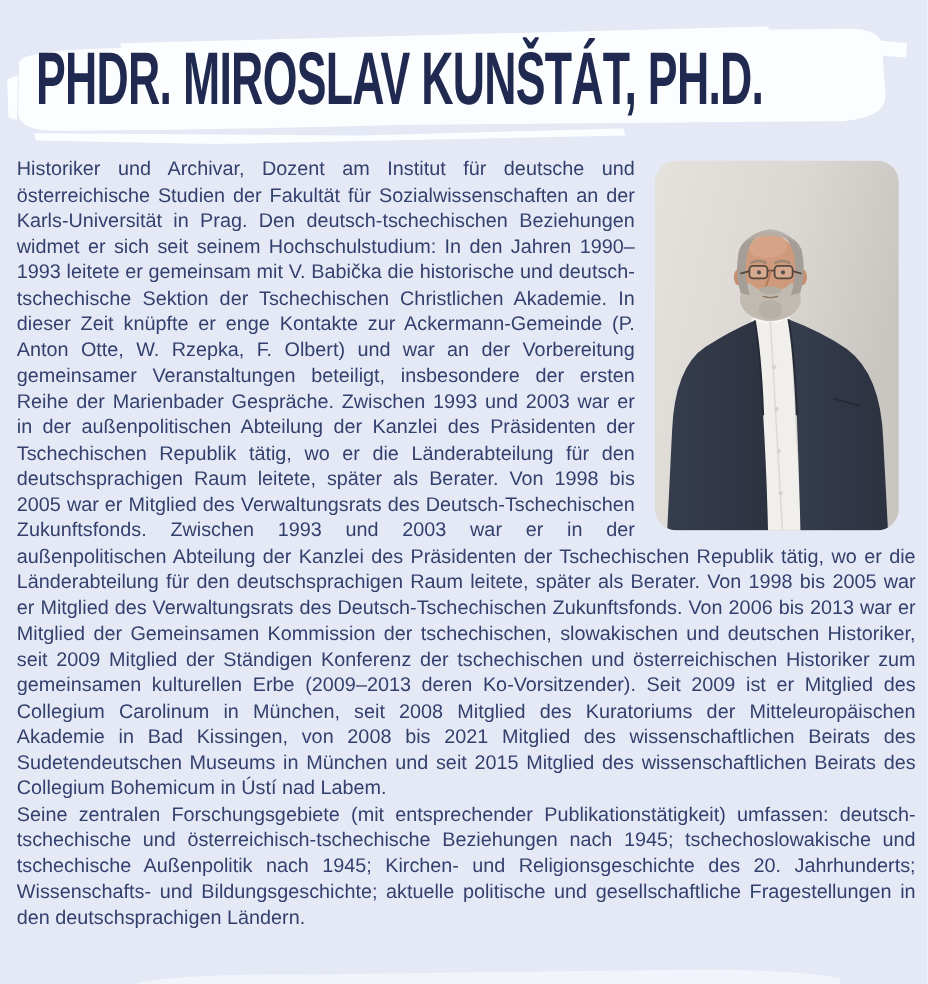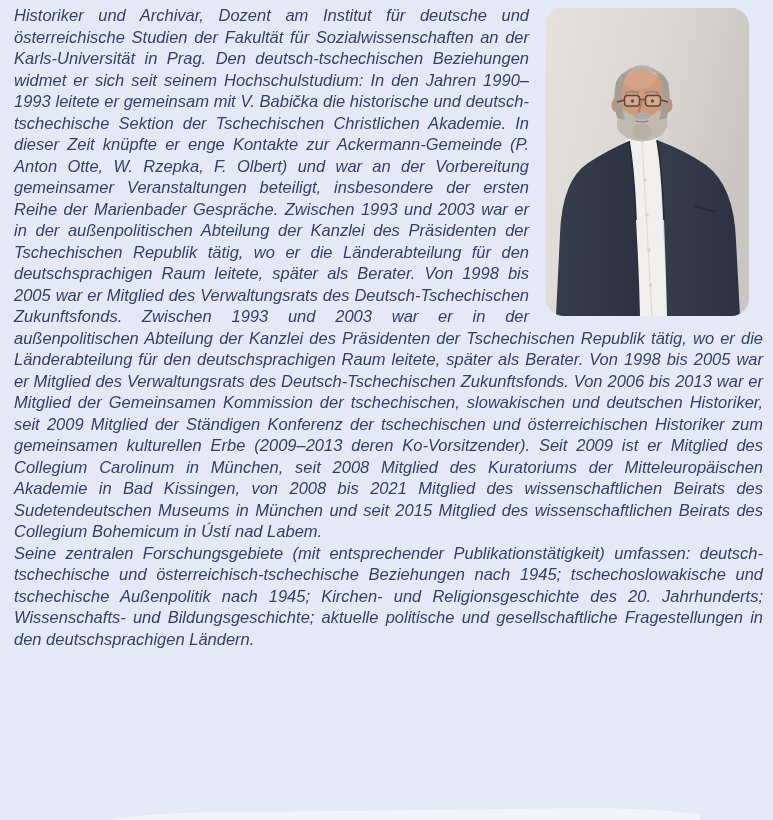--- a/index.html
+++ b/index.html
@@ -48,21 +48,21 @@
 
   
   .content {
     position: relative;
     padding: 5px 10px 0 14px;
     color: var(--text);
     font-size: 16.5px;
     line-height: 21.5px;
     text-align: justify;
   }
-  .content p { margin: 0; font-style: italic; }
+  .content p { margin: 0; }
 
   .portrait {
     float: right;
     width: 203px;
     height: 308px;
     margin: 3px 14px 10px 17px;
     border-radius: 18px;
     overflow: hidden;
     background: #dcd9d4;
   }
@@ -75,20 +75,32 @@
     width: 590px; height: 12px;
     display: block;
     opacity: 0.75;
   }
 </style>
 </head>
 <body>
 
 <div class="page">
 
+  <div class="hero">
+    <svg class="brush-svg" viewBox="0 0 773 112" preserveAspectRatio="none" aria-hidden="true">
+      <g fill="#fcfdff">
+        <path d="M16,40 Q12,30 70,27 L300,18 Q520,12 706,10 Q734,10 735,24 L738,66 Q738,84 702,87 L340,90 Q150,95 46,95 Q16,95 15,80 Z"></path>
+        <path d="M100,22 L640,8 L642,14 L102,28 Z"></path>
+        <path d="M28,97 L300,99 L520,93 L521,99 L180,106 L30,103 Z"></path>
+        <path d="M6,52 L15,49 L14,86 L7,84 Z"></path>
+        <path d="M660,12 L756,22 L755,34 L700,30 Z"></path>
+      </g>
+    </svg>
+    <h1 class="page-title"><span class="condensed">PHDR. MIROSLAV KUNŠTÁT, PH.D.</span></h1>
+  </div>
 
   <div class="content">
 
     <figure class="portrait" role="img" style="margin-top:3px;" aria-label="Porträtfoto: Mann mit Brille und grauem Bart, dunkles Sakko, weißes Hemd">
       <svg viewBox="0 0 203 308" aria-hidden="true">
         <defs>
           <linearGradient id="wall" x1="0" y1="0" x2="1" y2="0.35">
             <stop offset="0" stop-color="#e5e2dd"></stop>
             <stop offset="0.55" stop-color="#dbd8d3"></stop>
             <stop offset="1" stop-color="#c9c6c1"></stop>

